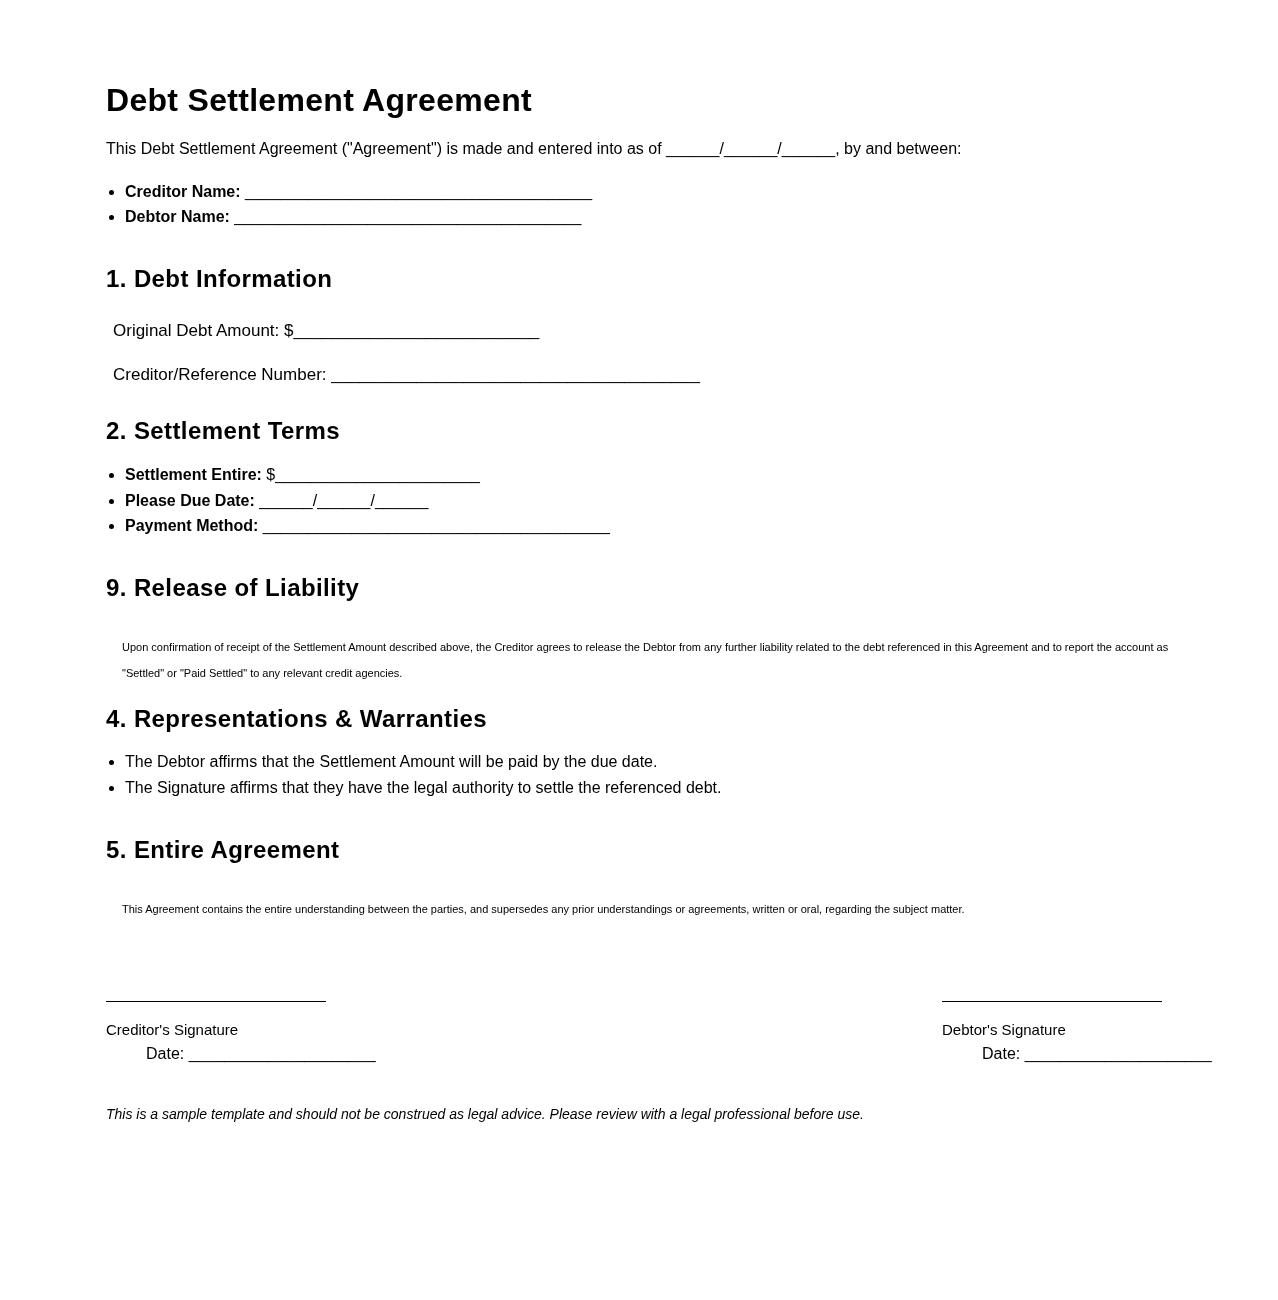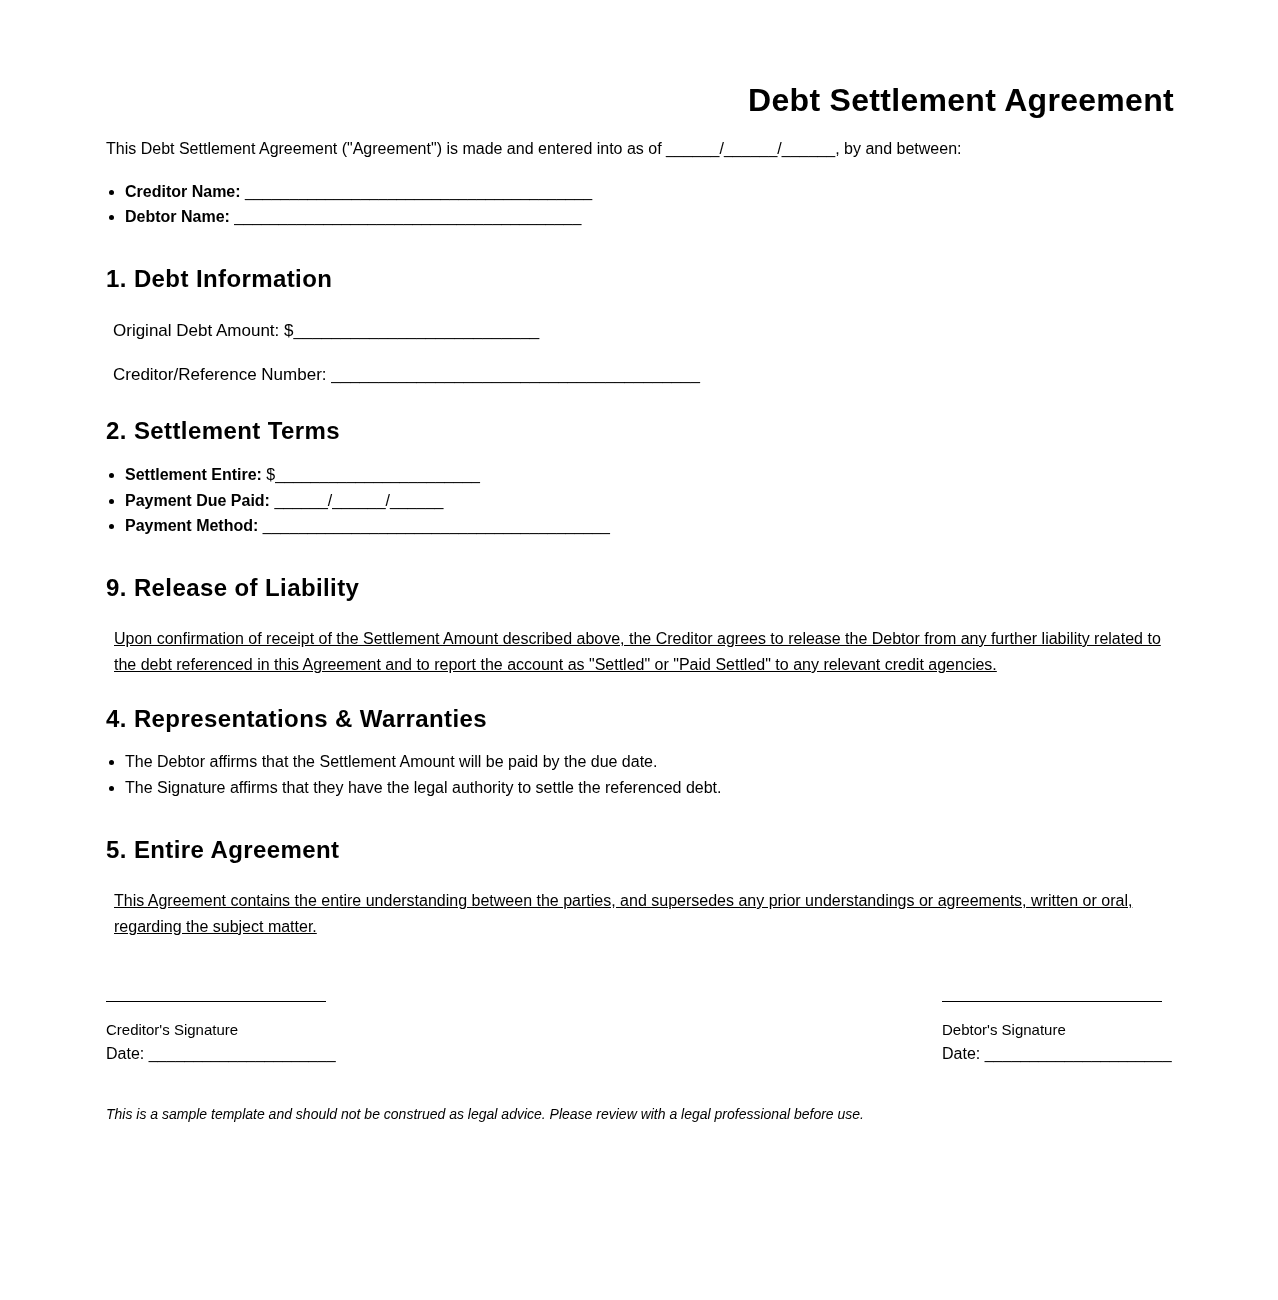--- a/index.html
+++ b/index.html
@@ -5,40 +5,40 @@
     html, body { margin: 0; padding: 0; background: #ffffff; }
     body {
       width: 1278px; height: 1300px;
       font-family: "Liberation Sans", sans-serif;
       color: #000000;
       font-size: 16px;
       position: relative;
     }
     .page { position: absolute; left: 106px; top: 0; width: 1068px; }
     h1 {
-      font-size: 32px; font-weight: bold; text-align: right;
+      font-size: 32px; font-weight: bold; text-align: left;
       margin: 0; position: absolute; top: 82px; left: 0; width: 1068px;
       letter-spacing: 0.3px;
     }
     .intro { position: absolute; top: 140px; left: 0; margin: 0; font-size: 16px; white-space: nowrap; }
     ul { margin: 0; padding-left: 19px; list-style: disc; }
     ul li { line-height: 25px; font-size: 16px; }
     .parties { position: absolute; top: 179px; left: 0; width: 900px; }
     .parties li b, .terms li b { font-weight: bold; }
     h2 { font-size: 24px; font-weight: bold; margin: 0; position: absolute; left: 0; letter-spacing: 0.4px; white-space: nowrap; }
     .p { position: absolute; left: 0; margin: 7px; font-size: 17px; white-space: nowrap; }
-    .body-text { position: absolute; left: 0; margin: 8px; font-size: 16px; line-height: 26px; width: 1068px; text-decoration: underline; }
+    .body-text { position: absolute; left: 0; margin: 16px; font-size: 11px; line-height: 26px; width: 1068px; }
     .terms { position: absolute; top: 462px; left: 0; width: 900px; }
     .terms li { line-height: 25.5px; }
     .reps { position: absolute; top: 749px; left: 0; width: 900px; }
     .reps li { line-height: 26px; }
     .sig { position: absolute; top: 985px; font-size: 15px; }
     .sig .line { width: 220px; border-bottom: 1px solid #000; height: 16px; }
     .sig .label { margin-top: 18px; line-height: 20px; }
-    .sig .date { line-height: 28px; font-size: 16px; white-space: nowrap; }
+    .sig .date { line-height: 28px; font-size: 16px; white-space: nowrap; margin-left: 40px; }
     .sig-left { left: 0; }
     .sig-right { left: 836px; }
     .disclaimer { position: absolute; top: 1106px; left: 0; font-size: 14px; font-style: italic; margin: 0; white-space: nowrap; }
     .blank { white-space: pre; }
   </style>
 </head>
 <body>
 
 <div class="page">
   <h1>Debt Settlement Agreement</h1>
@@ -50,21 +50,21 @@
     <li><b>Debtor Name:</b><span class="blank"> _______________________________________</span></li>
   </ul>
 
   <h2 style="top:265px">1. Debt Information</h2>
   <p class="p" style="top:314px">Original Debt Amount: $__________________________</p>
   <p class="p" style="top:358px">Creditor/Reference Number: _______________________________________</p>
 
   <h2 style="top:417px">2. Settlement Terms</h2>
   <ul class="terms">
     <li><b>Settlement Entire:</b><span class="blank"> $_______________________</span></li>
-    <li><b>Payment Due Paid:</b><span class="blank"> ______/______/______</span></li>
+    <li><b>Please Due Date:</b><span class="blank"> ______/______/______</span></li>
     <li><b>Payment Method:</b><span class="blank"> _______________________________________</span></li>
   </ul>
 
   <h2 style="top:574px">9. Release of Liability</h2>
   <p class="body-text" style="top:618px">Upon confirmation of receipt of the Settlement Amount described above, the Creditor agrees to release the Debtor from any further liability related to the debt referenced in this Agreement and to report the account as "Settled" or "Paid Settled" to any relevant credit agencies.</p>
 
   <h2 style="top:705px">4. Representations &amp; Warranties</h2>
   <ul class="reps">
     <li>The Debtor affirms that the Settlement Amount will be paid by the due date.</li>
     <li>The Signature affirms that they have the legal authority to settle the referenced debt.</li>

